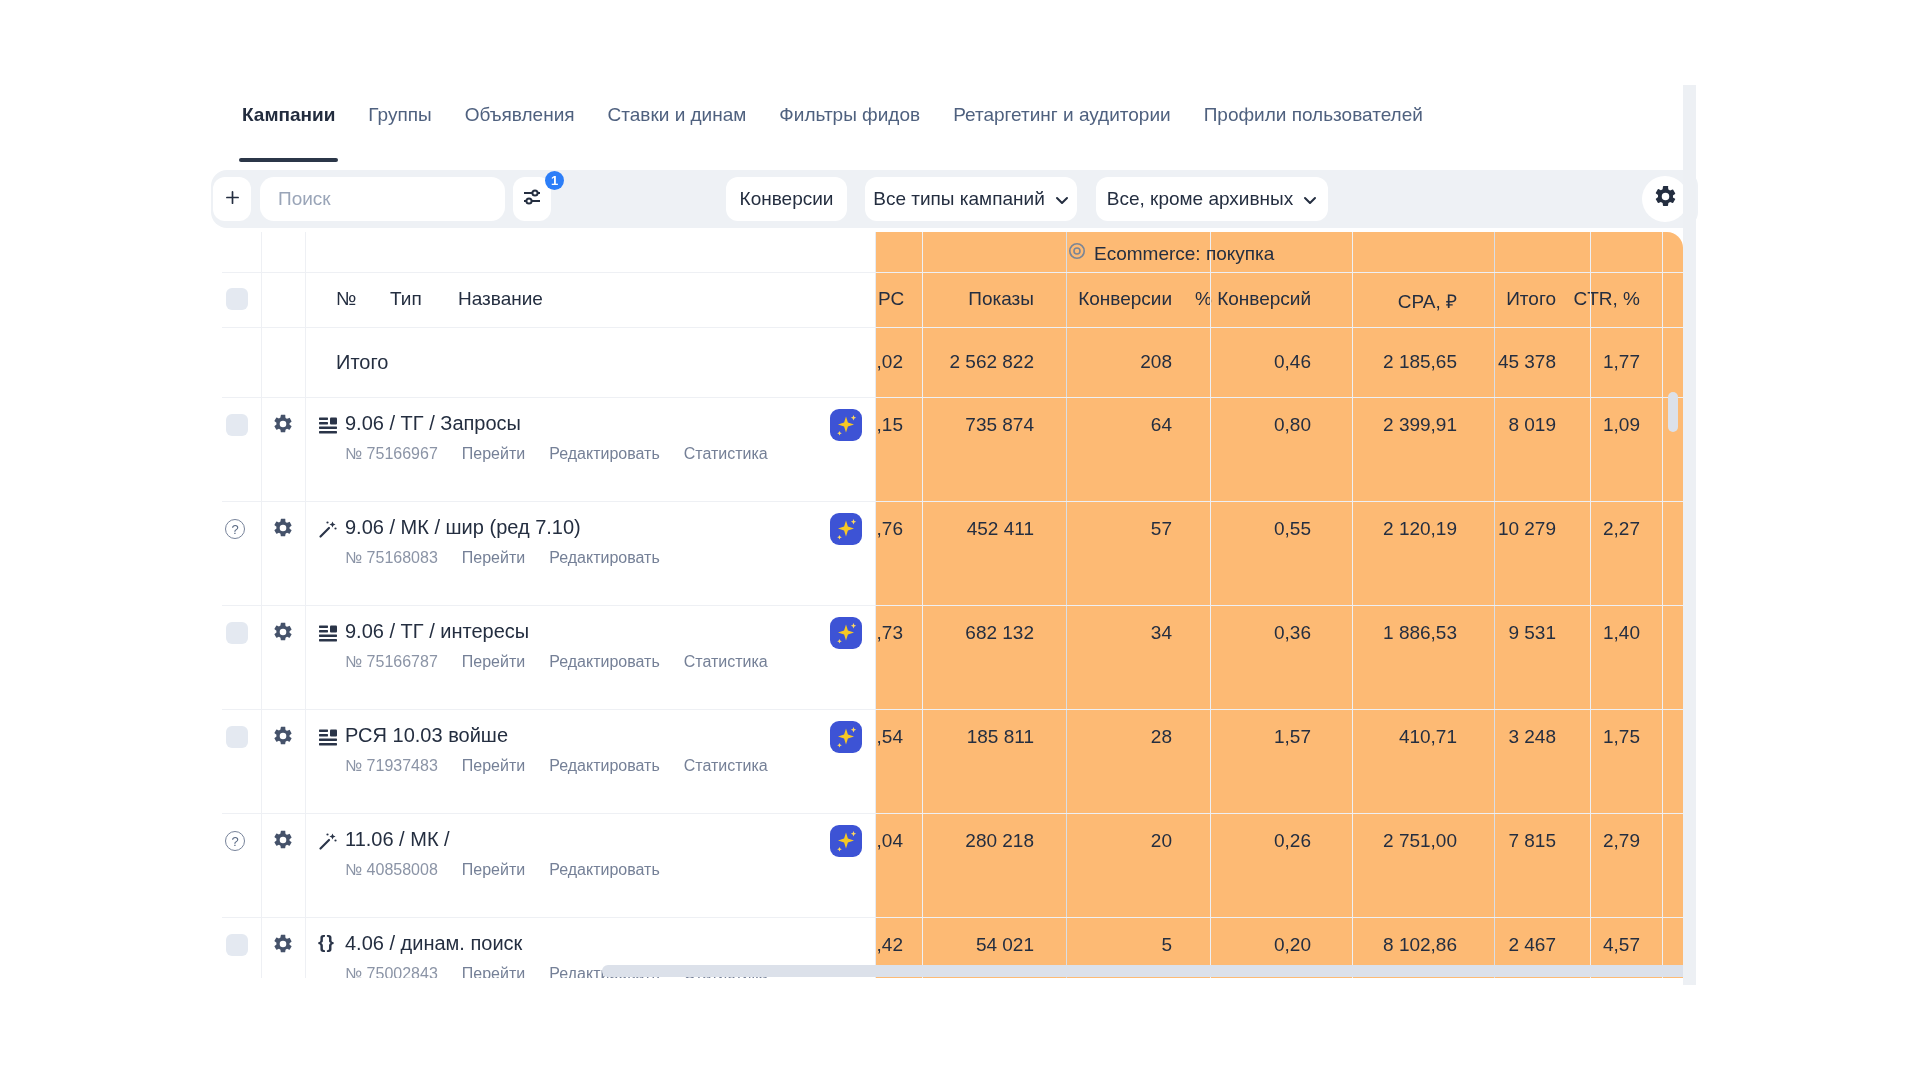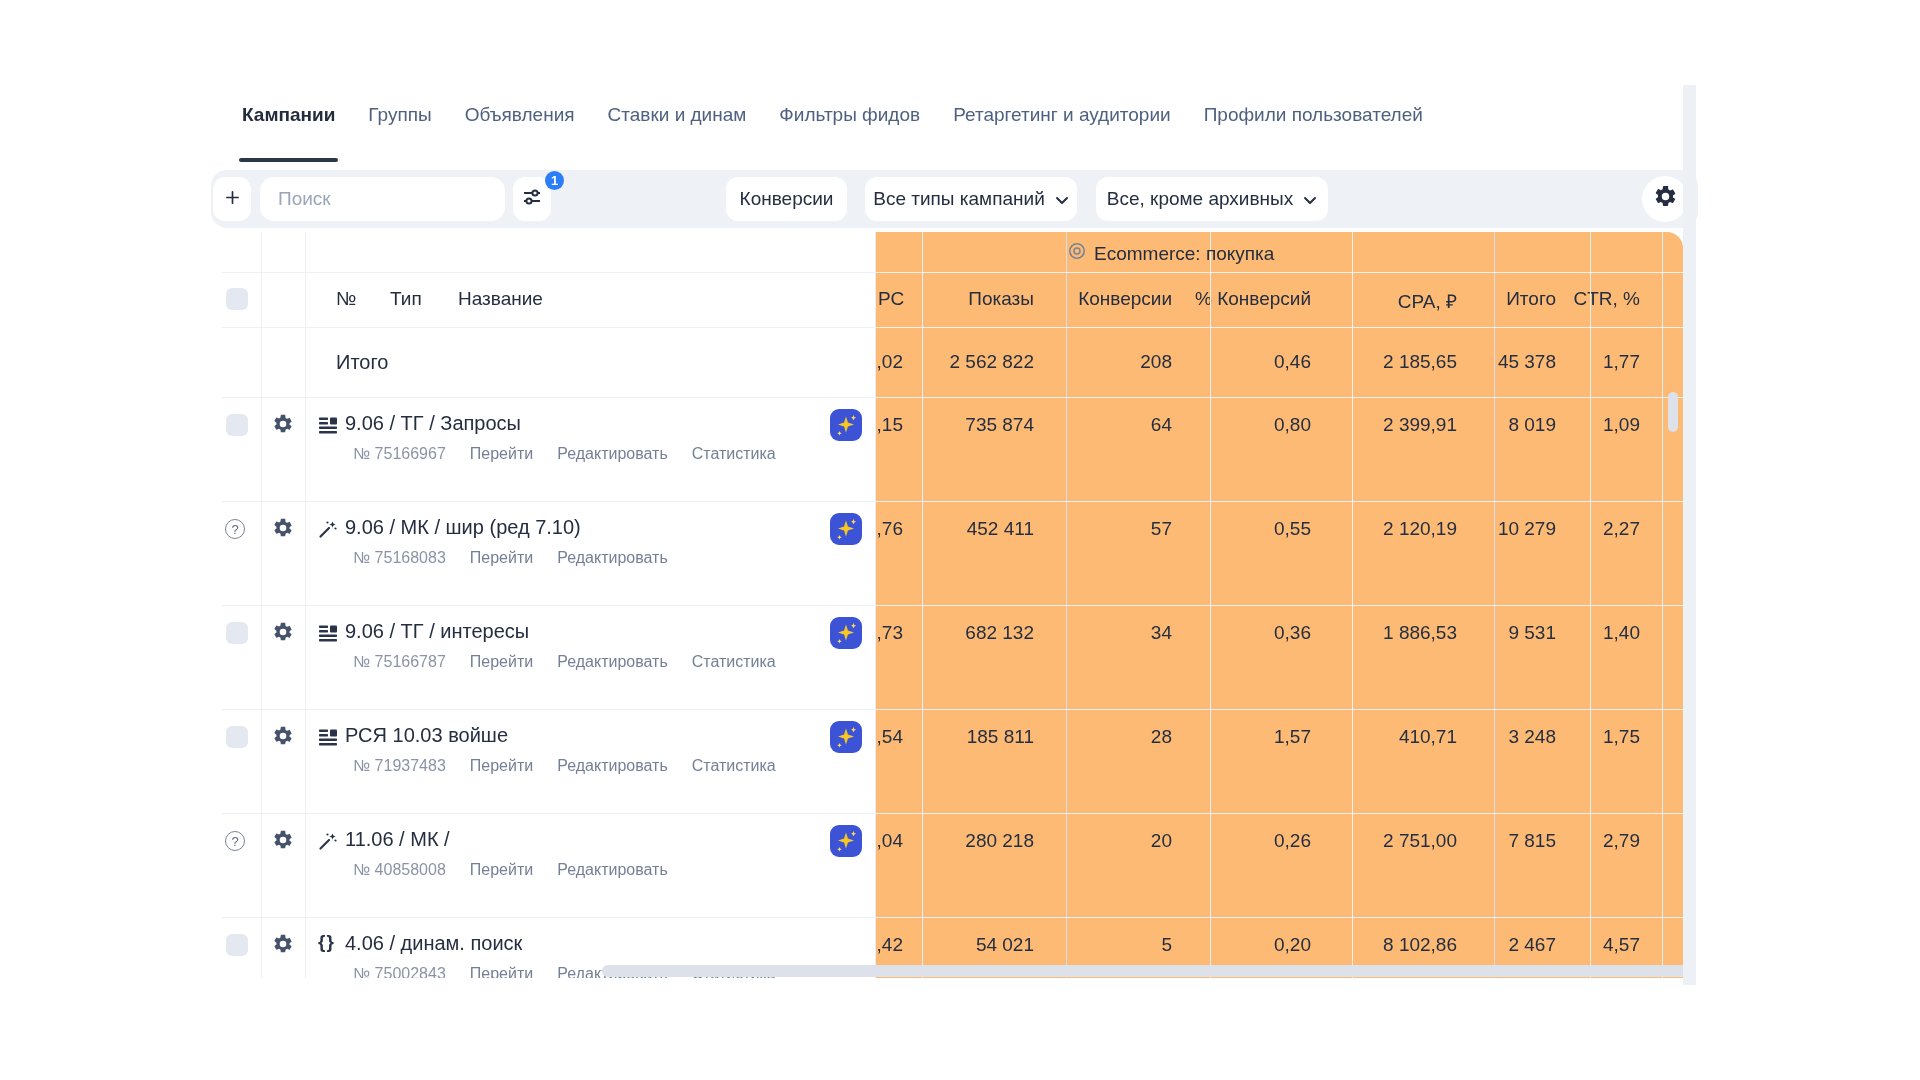--- a/index.html
+++ b/index.html
@@ -67,21 +67,21 @@
   .shead{ position:absolute; top:56px; font-size:19px; color:#242e40; white-space:nowrap; }
   .cbx{ position:absolute; left:4px; width:22px; height:22px; border-radius:6px; background:#e4e9f1; cursor:pointer; }
   .helpq{ position:absolute; left:3px; width:20px; height:20px; border:1.6px solid #77839a; border-radius:50%;
           color:#5a6a84; font-size:13px; display:flex; align-items:center; justify-content:center; cursor:pointer; }
   .rgear{ position:absolute; left:50px; cursor:pointer; }
   .ticon{ position:absolute; left:96px; }
   .braces{ position:absolute; left:96px; top:14px; font-size:19px; font-weight:700; color:#2a3448; letter-spacing:1px; }
   .cname{ position:absolute; left:123px; top:15px; font-size:20px; color:#242e40; white-space:nowrap; cursor:pointer; }
   .aibadge{ position:absolute; left:608px; top:12px; width:32px; height:32px; cursor:pointer; }
   .sub{ position:absolute; left:123px; top:48px; display:flex; gap:24px; font-size:16px; white-space:nowrap; }
-  .cnum{ color:#8b94a6;margin-left:8px; }
+  .cnum{ color:#8b94a6; }
   .clink{ color:#758097; cursor:pointer; }
   .srow{ position:absolute; left:0; width:654px; height:104px; }
   .total-label{ position:absolute; left:114px; top:24px; font-size:20px; color:#242e40; }
 
   .vscroll{ position:absolute; left:1446px; top:160px; width:10px; height:40px; border-radius:5px;
             background:#dce1ea; z-index:50; cursor:pointer; }
   .hscroll{ position:absolute; left:380px; top:733px; width:1116px; height:12px; border-radius:6px;
             background:#dce1ea; z-index:50; cursor:pointer; }
 </style>
 </head>

